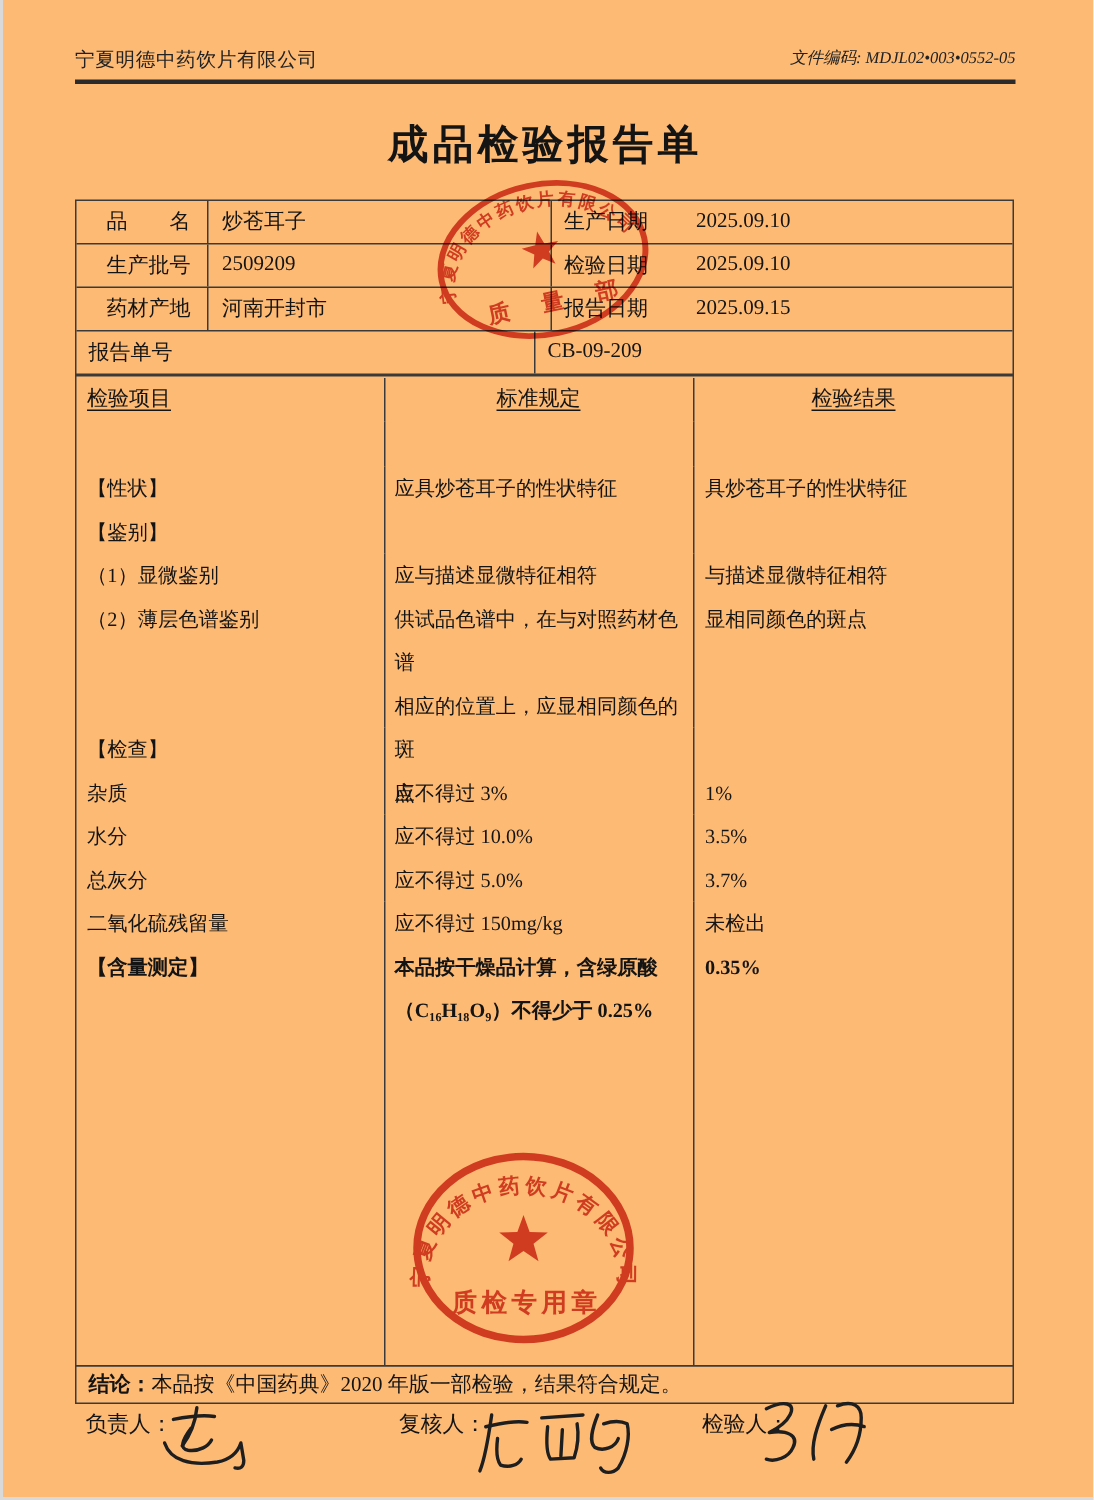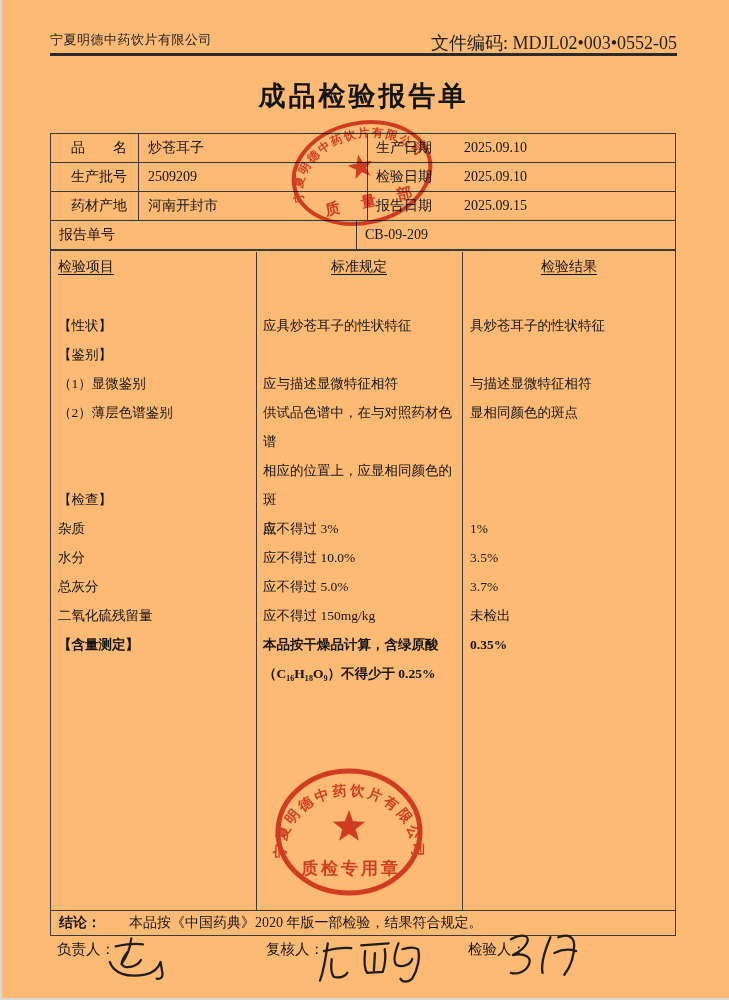--- a/index.html
+++ b/index.html
@@ -5,21 +5,21 @@
   :root { --stamp-red:#cc3a2a; --ink:#141414; --line:#3a3a3a; }
   html,body{margin:0;padding:0;background:#ffffff;}
   .page{
     position:relative; width:729px; height:1000px; background:#fdba74;
     font-family:"Liberation Serif", serif; color:var(--ink);
     overflow:hidden;
     box-shadow: inset 2px 0 0 #d9d9d9, inset 0 -2px 0 #d9d9d9;
   }
   
   .hdr-left{position:absolute;left:50px;top:31px;font-size:13px;letter-spacing:.5px;color:#222;}
-  .hdr-right{position:absolute;right:52px;top:31px;font-size:18px;color:#222;}
+  .hdr-right{position:absolute;right:52px;top:31px;font-size:11px;color:#222;font-style:italic;}
   .hdr-rule{position:absolute;left:50px;top:53px;width:627px;height:2.5px;background:#2b2b2b;}
   
   .title{position:absolute;left:50px;top:78px;width:627px;text-align:center;
          font-size:27px;font-weight:bold;letter-spacing:3px;}
   
   .info{position:absolute;left:50px;top:133px;width:626px;height:117px;
         border:1.2px solid var(--line);box-sizing:border-box;
         display:flex;flex-direction:column;font-size:14px;}
   .irow{flex:1;display:flex;border-bottom:1.2px solid var(--line);}
   .irow.last{border-bottom:none;}
@@ -41,21 +41,21 @@
   .mrow.fill{flex:1;}
   .mc{box-sizing:border-box;line-height:29px;white-space:pre-line;overflow:visible;}
   .c1{width:206px;border-right:1.2px solid var(--line);padding-left:7px;}
   .c2{width:206px;border-right:1.2px solid var(--line);padding-left:6px;padding-right:1px;}
   .c3{flex:1;padding-left:7px;}
   .ctr{text-align:center;padding-left:0;}
   .uh{text-decoration:underline;text-underline-offset:3px;}
   
   .concl{position:absolute;left:50px;top:910px;width:626px;height:26px;
          border:1.2px solid var(--line);box-sizing:border-box;
-         display:flex;align-items:center;padding-left:8px;font-size:14px;gap:28px;}
+         display:flex;align-items:center;padding-left:8px;font-size:14px;}
   .concl .b{font-weight:bold;}
   
   .slabel{position:absolute;top:940px;font-size:14.5px;}
   .sl1{left:57px;} .sl2{left:266px;} .sl3{left:468px;}
   .sig{position:absolute;}
   .sig path{stroke:#1e1e1e;stroke-width:2.3;fill:none;stroke-linecap:round;stroke-linejoin:round;}
   
   .stamp{position:absolute;opacity:.88;mix-blend-mode:multiply;}
   .st-top{left:288px;top:117px;width:148px;height:112px;}
   .st-bot{left:272px;top:765px;width:154px;height:134px;}

